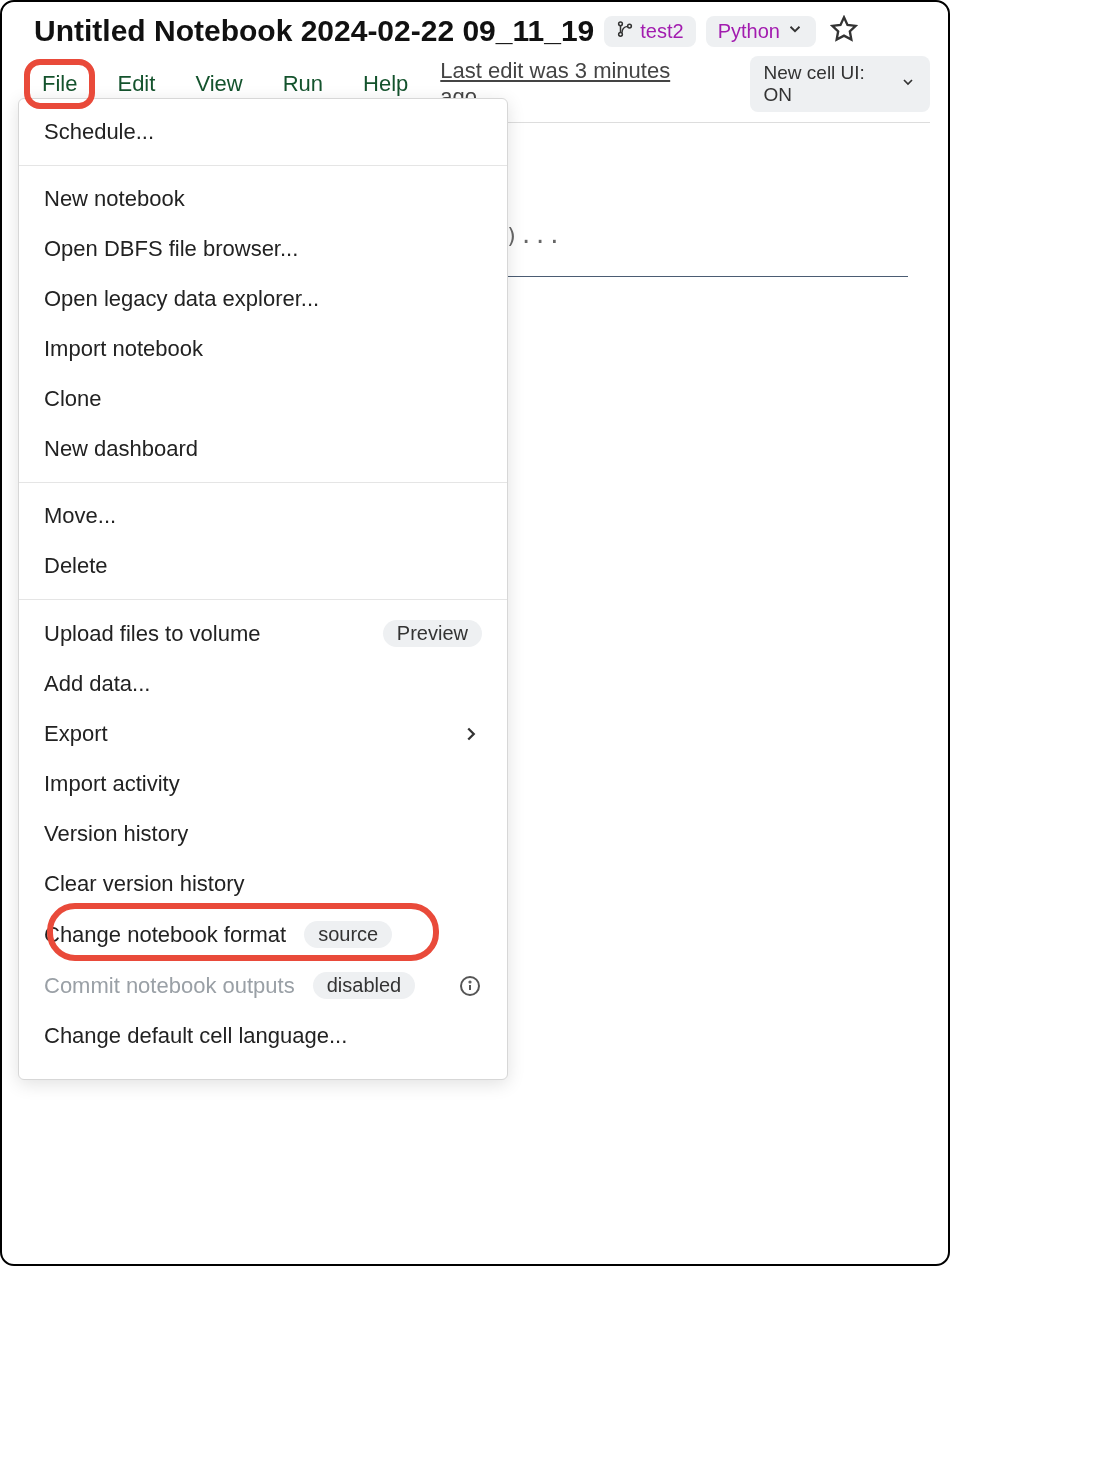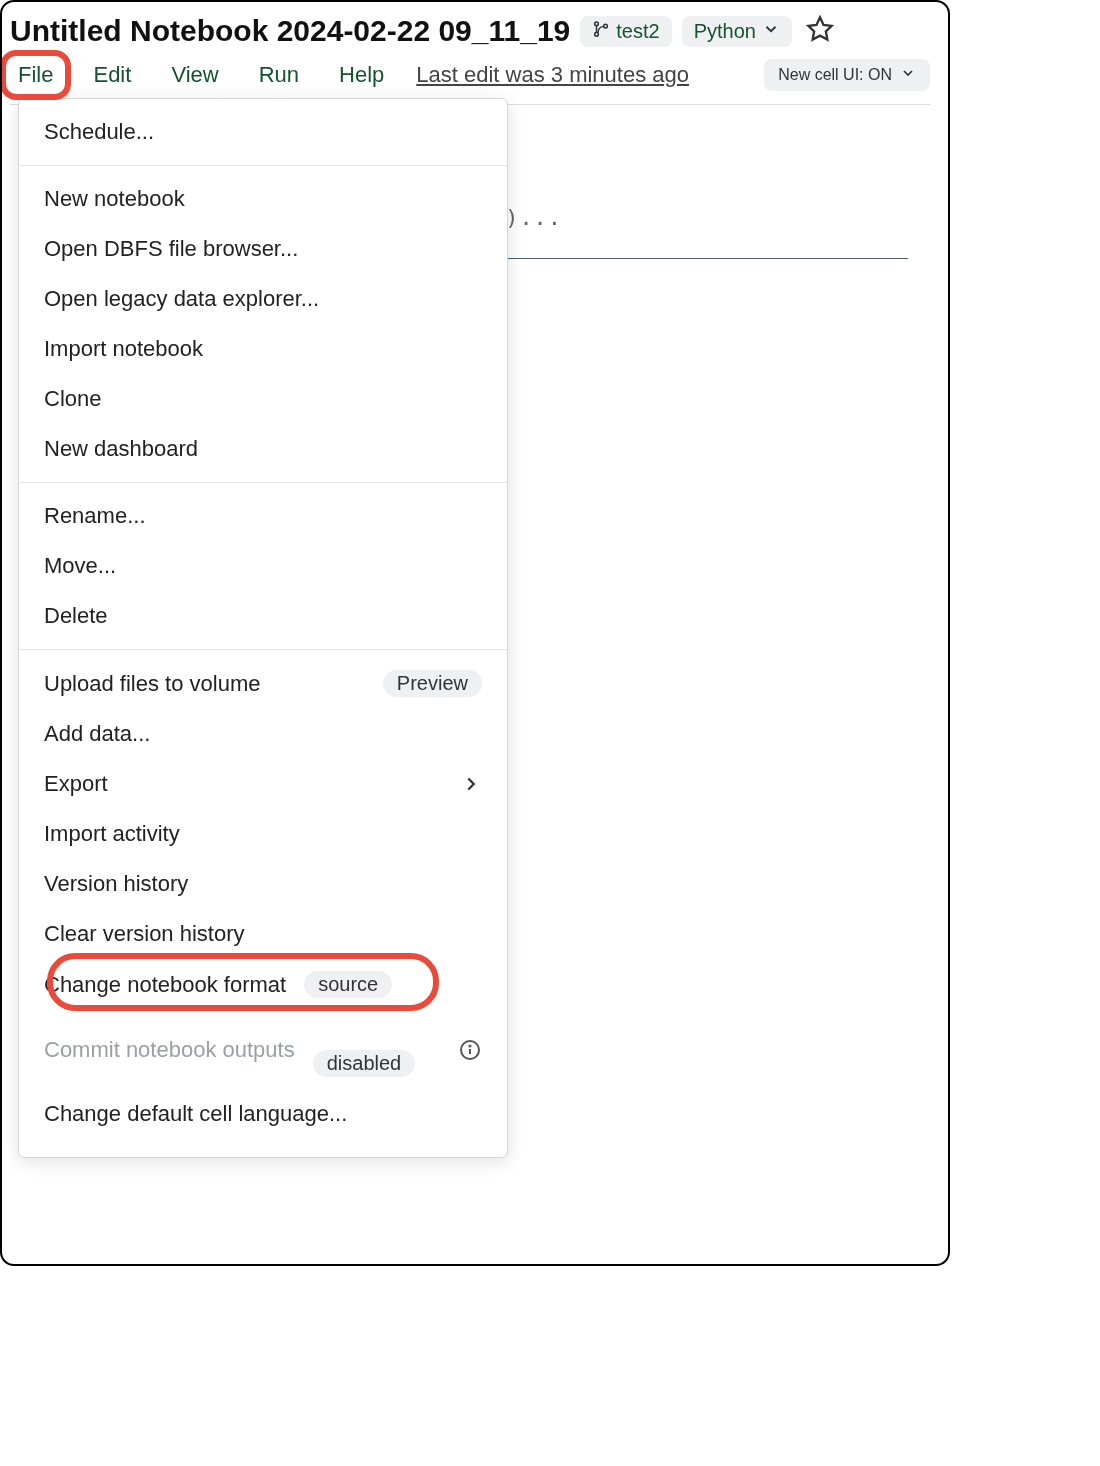--- a/index.html
+++ b/index.html
@@ -8,42 +8,42 @@
       background: #fff;
       width: 950px;
       height: 1266px;
       overflow: hidden;
       border: 2px solid #000;
       border-radius: 14px;
       margin: 0;
       position: relative;
     }
     .topbar {
-      padding: 12px 18px 0 8px;
+      padding: 12px 18px 0 32px;
     }
     .title-row {
       display: flex;
       align-items: center;
       gap: 10px;
     }
     .title {
       font-size: 30px;
       font-weight: 700;
       color: #111;
       flex: 0 0 auto;
     }
     .pill {
       display: inline-flex;
       align-items: center;
       gap: 6px;
       background: #eef0f2;
       border-radius: 8px;
       padding: 4px 12px;
       font-size: 20px;
-      color: #14532d;
+      color: #a21caf;
     }
     .pill svg { width: 18px; height: 18px; }
     .star-icon { width: 28px; height: 28px; fill: none; stroke: #333; stroke-width: 2; }
     .menubar-row {
       display: flex;
       align-items: center;
       gap: 24px;
       margin-top: 8px;
       padding-bottom: 10px;
       border-bottom: 1px solid #ddd;
@@ -75,21 +75,21 @@
       cursor: pointer;
     }
     .spacer { flex: 1 1 auto; }
     .newcell-pill {
       display: inline-flex;
       align-items: center;
       gap: 8px;
       background: #eef0f2;
       border-radius: 8px;
       padding: 6px 14px;
-      font-size: 16px;
+      font-size: 19px;
       color: #333;
     }
     .chev { width: 16px; height: 16px; }
 
     .editor-area {
       position: relative;
       padding: 100px 40px 40px 90px;
     }
     .cell-hint {
       font-family: ui-monospace, SFMono-Regular, Menlo, monospace;
@@ -232,23 +232,20 @@
       </div>
     <div class="dd-item">
         <span class="dd-label">Clone</span>
       </div>
     <div class="dd-item">
         <span class="dd-label">New dashboard</span>
       </div>
   </div>
   <div class="dd-section">
     <div class="dd-item">
-        <span class="dd-label">Rename...</span>
-      </div>
-    <div class="dd-item">
         <span class="dd-label">Move...</span>
       </div>
     <div class="dd-item">
         <span class="dd-label">Delete</span>
       </div>
   </div>
   <div class="dd-section" style="position:relative;">
     <div class="dd-item">
       <span class="dd-label">Upload files to volume</span>
       <span class="dd-right">
@@ -274,21 +271,21 @@
       </div>
     <div class="dd-item">
         <span class="dd-label">Clear version history</span>
       </div>
     <div class="dd-item" id="change-format-row">
       <span class="dd-label">Change notebook format</span>
       <span class="badge" style="margin-left:8px;">source</span>
     </div>
     <div class="dd-item disabled">
       <span class="dd-label">Commit notebook outputs</span>
-      <span class="badge" style="margin-left:8px;margin-top:28px;">disabled</span>
+      <span class="badge" style="margin-left:8px;">disabled</span>
       <span class="dd-right">
         <svg class="info-icon" viewBox="0 0 24 24">
             <circle cx="12" cy="12" r="9"></circle>
             <line x1="12" y1="11" x2="12" y2="16"></line>
             <circle cx="12" cy="8" r="0.6" fill="#555"></circle>
           </svg>
       </span>
     </div>
     <div class="dd-item">
         <span class="dd-label">Change default cell language...</span>

